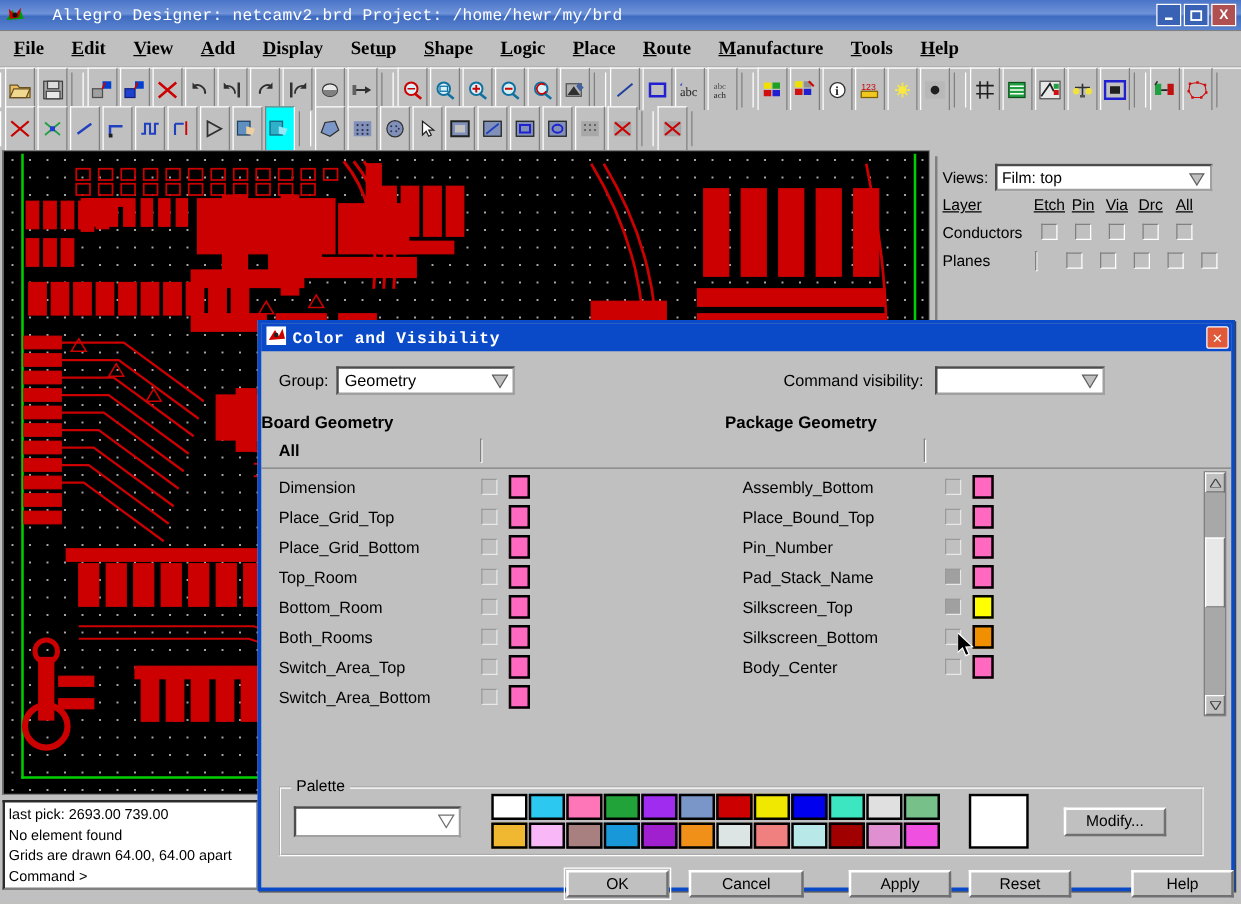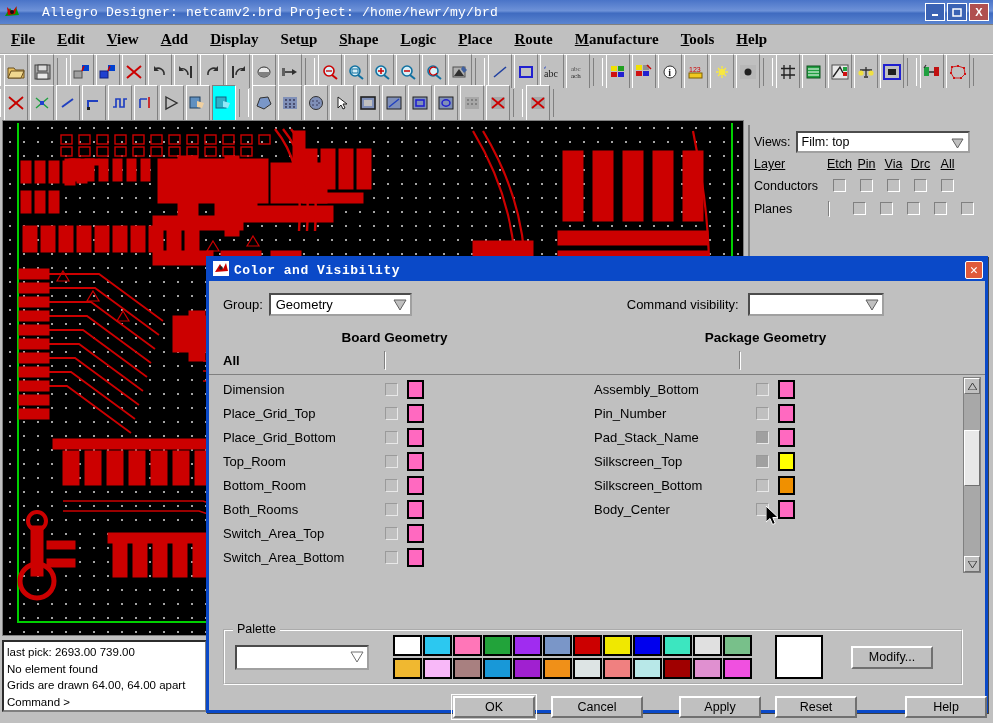--- a/index.html
+++ b/index.html
@@ -199,21 +199,21 @@
     background: #ffffff; border: 2px inset #a0a0a0;
     height: 23px; display: flex; align-items: center;
     position: relative; font-size: 13px; padding-left: 5px;
   }
   #group-combo { width: 143px; margin-left: 6px; }
   #globalvis-combo { width: 136px; margin-left: 9px; }
 
   .section-headers { display: flex; margin-top: 14px; }
   .sec-hdr {
     font-size: 13.5px; font-weight: bold; color: #000;
-    text-align: center;
+    text-align: left;
   }
   .sec-hdr.left { width: 371px; }
   .sec-hdr.right { width: 371px; }
 
   .all-row {
     display: flex; align-items: center;
     height: 26px; margin-top: 4px; border-bottom: 1px solid #808080;
     padding-bottom: 2px;
   }
   .all-lbl { font-size: 13px; font-weight: bold; padding-left: 14px; width: 175px; }
@@ -1168,20 +1168,25 @@
             </div>
             <div class="lrow">
               <span class="lname">Switch_Area_Bottom</span>
               <span class="vcheck"></span>
               <span class="swatch" style="background: rgb(255, 105, 192);"></span>
             </div>
           </div>
         <div class="col" id="right-col">
             <div class="lrow">
               <span class="lname">Assembly_Bottom</span>
+              <span class="vcheck"></span>
+              <span class="swatch" style="background: rgb(255, 105, 192);"></span>
+            </div>
+            <div class="lrow">
+              <span class="lname">Place_Bound_Top</span>
               <span class="vcheck"></span>
               <span class="swatch" style="background: rgb(255, 105, 192);"></span>
             </div>
             <div class="lrow">
               <span class="lname">Pin_Number</span>
               <span class="vcheck"></span>
               <span class="swatch" style="background: rgb(255, 105, 192);"></span>
             </div>
             <div class="lrow">
               <span class="lname">Pad_Stack_Name</span>

